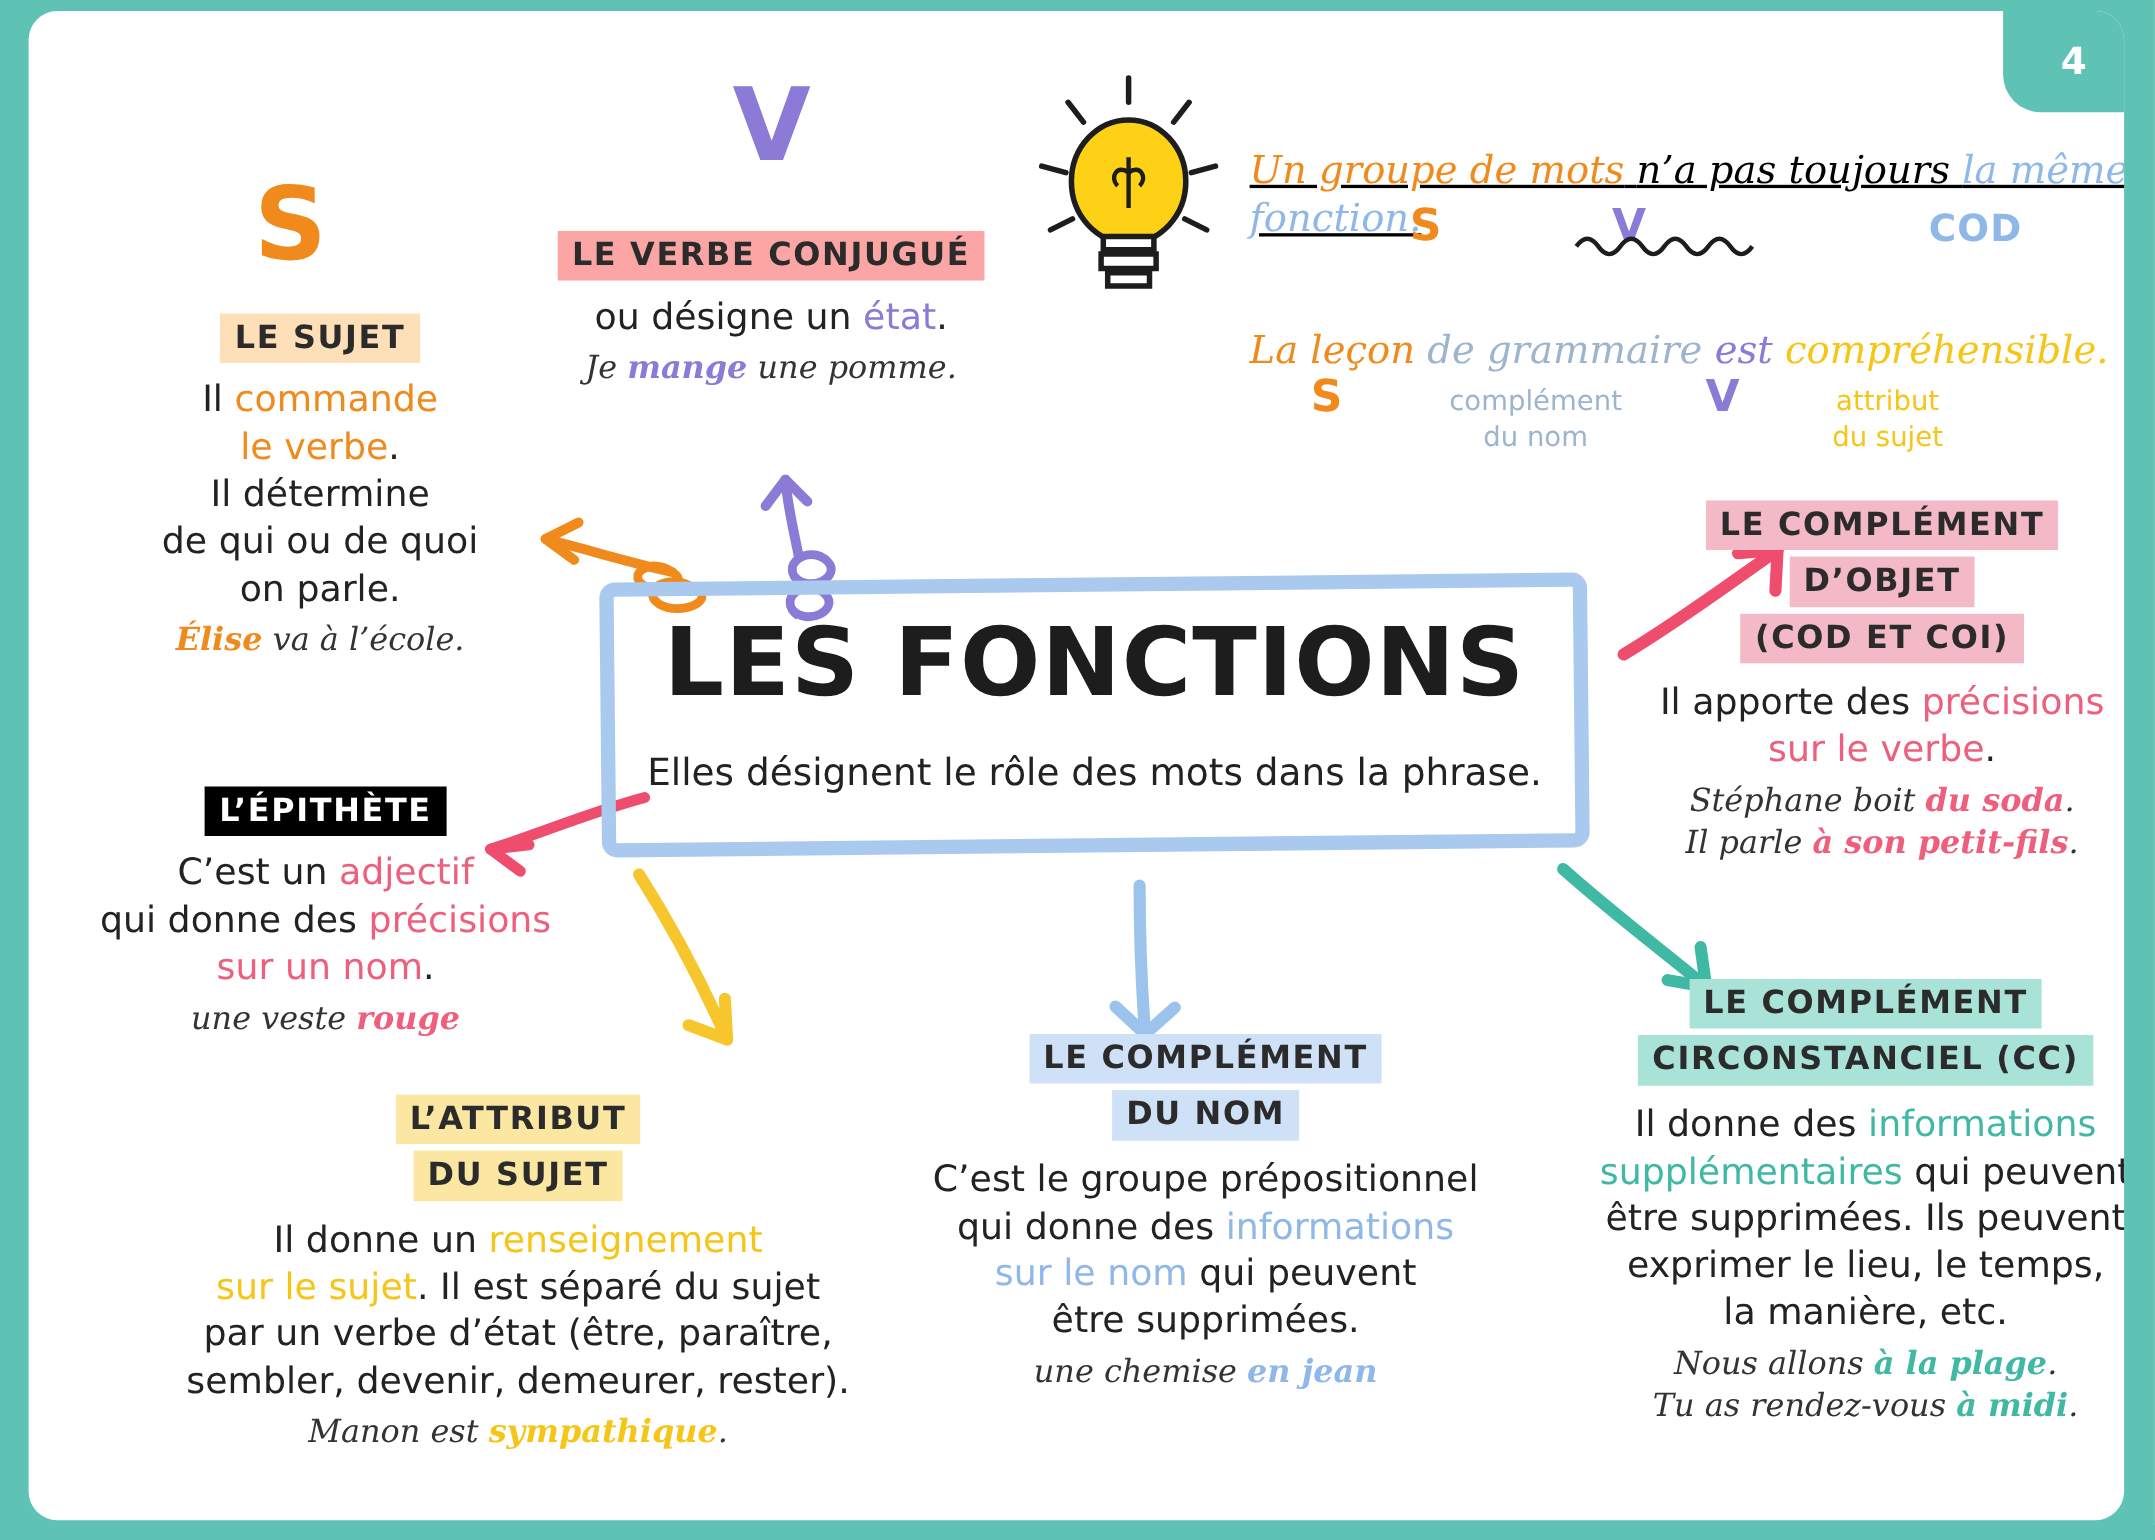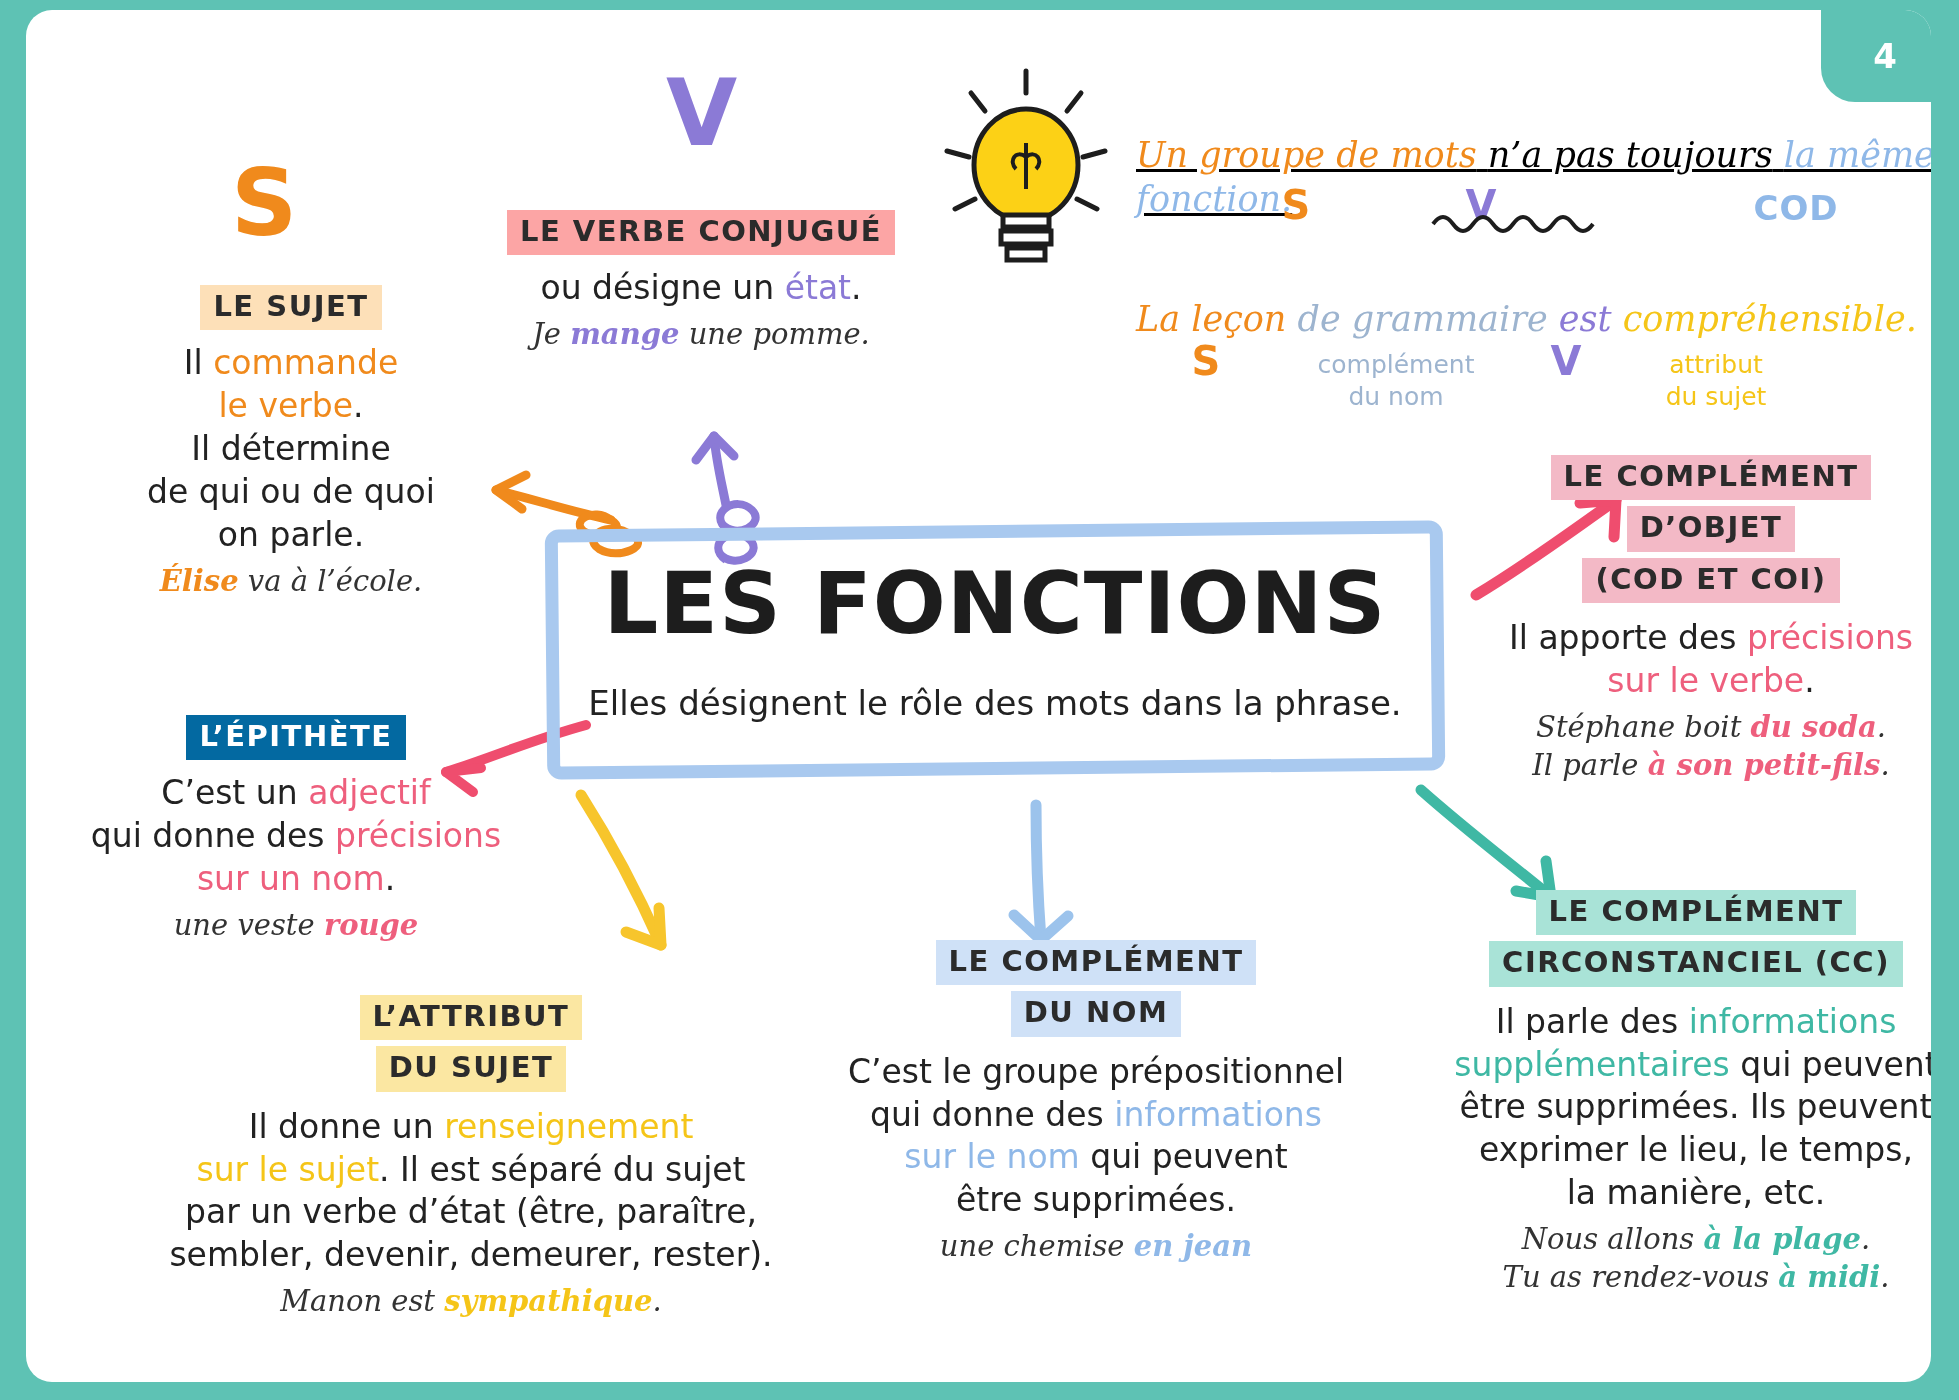--- a/index.html
+++ b/index.html
@@ -81,21 +81,21 @@
   .c-blue   { color: #8fb8e8; }
   .c-teal   { color: #3fb8a4; }
   .c-yellow { color: #f5c518; }
   .c-grey   { color: #9db4cf; }
   .bold { font-weight: bold; }
 
   
   .bg-orange { background: #fde0b8; }
   .bg-purple { background: #fca5a5; }
   .bg-pink   { background: #f3b9c6; }
-  .bg-pinkdeep { background: #0369a1; color:#ffffff; }
+  .bg-pinkdeep { background: #000000; color:#ffffff; }
   .bg-blue   { background: #cfe1f7; }
   .bg-teal   { background: #a9e3d7; }
   .bg-yellow { background: #fbe7a2; }
 
   
   #center-box {
     position: absolute;
     left: 520px;
     top: 515px;
     width: 898px;
@@ -366,21 +366,21 @@
         <span class="c-pink bold">à son petit-fils</span><span>.</span>
       </div>
     </div>
 
     <div class="blk center" style="left:1400px;top:880px;width:540px;">
       <div class="title-chip bg-teal">LE COMPLÉMENT</div>
       <div style="height:6px;"></div>
       <div class="title-chip bg-teal">CIRCONSTANCIEL (CC)</div>
       <div class="body-txt" style="margin-top:14px;">
         <div>
-          <span>Il parle des</span>
+          <span>Il donne des</span>
           <span class="c-teal">informations</span>
         </div>
         <div>
           <span class="c-teal">supplémentaires</span>
           <span>qui peuvent</span>
         </div>
         <div>être supprimées. Ils peuvent</div>
         <div>exprimer le lieu, le temps,</div>
         <div>la manière, etc.</div>
       </div>

